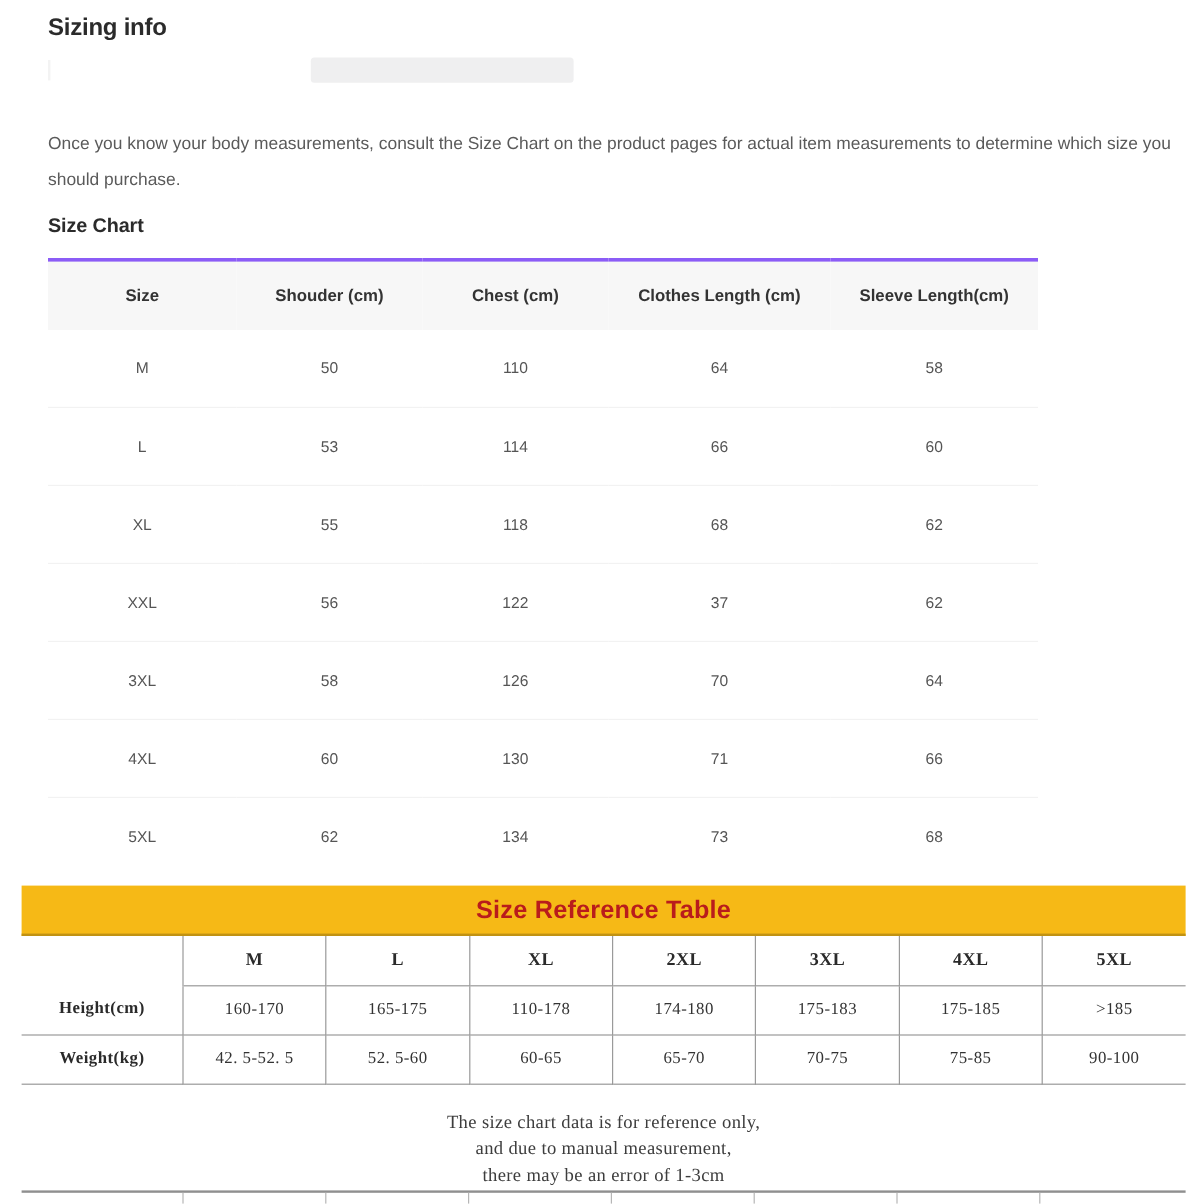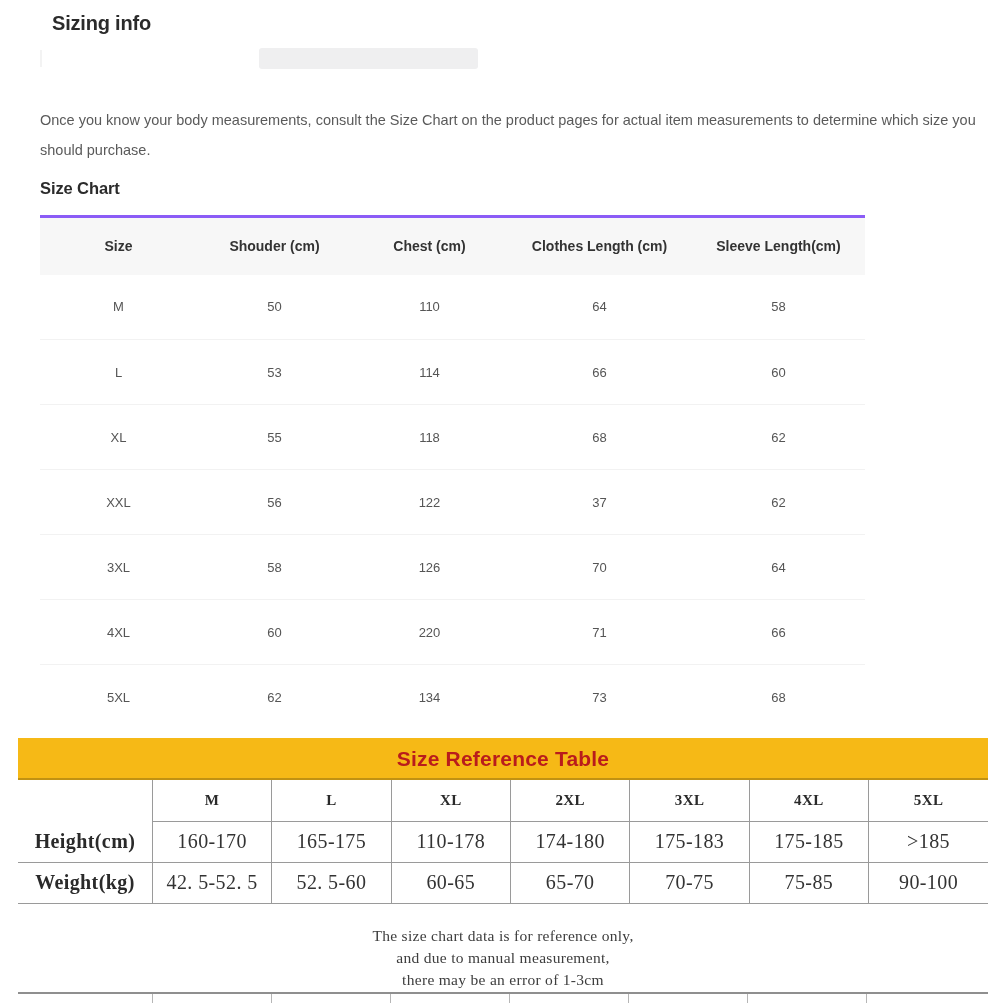--- a/index.html
+++ b/index.html
@@ -15,21 +15,21 @@
     position: relative;
     overflow: hidden;
     font-family: "Liberation Sans", sans-serif;
     color: #4a4a4a;
     -webkit-font-smoothing: antialiased;
   }
 
   
   .page-title {
     position: absolute;
-    left: 52px;
+    left: 40px;
     top: 10px;
     font-size: 20px;
     font-weight: bold;
     color: #2b2b2b;
     letter-spacing: -0.2px;
     line-height: 26px;
   }
 
   
   .ghost-strip {
@@ -146,21 +146,21 @@
     table-layout: fixed;
     background: #fff;
   }
   .ref-table td, .ref-table th {
     border-right: 1px solid #9a9a9a;
     border-bottom: 1px solid #9a9a9a;
     text-align: center;
     vertical-align: middle;
     height: 41px;
     font-family: "Liberation Serif", serif;
-    font-size: 20px;
+    font-size: 14px;
     font-weight: bold;
     color: #2a2a2a;
     letter-spacing: 0.4px;
     padding: 0;
   }
   .ref-table tr td:last-child,
   .ref-table tr th:last-child { border-right: none; }
   .ref-table .rowlabel {
     width: 134px;
     border-right: 1px solid #9a9a9a;
@@ -275,21 +275,21 @@
     <tr>
       <td>3XL</td>
       <td>58</td>
       <td>126</td>
       <td>70</td>
       <td>64</td>
     </tr>
     <tr>
       <td>4XL</td>
       <td>60</td>
-      <td>220</td>
+      <td>130</td>
       <td>71</td>
       <td>66</td>
     </tr>
     <tr>
       <td>5XL</td>
       <td>62</td>
       <td>134</td>
       <td>73</td>
       <td>68</td>
     </tr>

